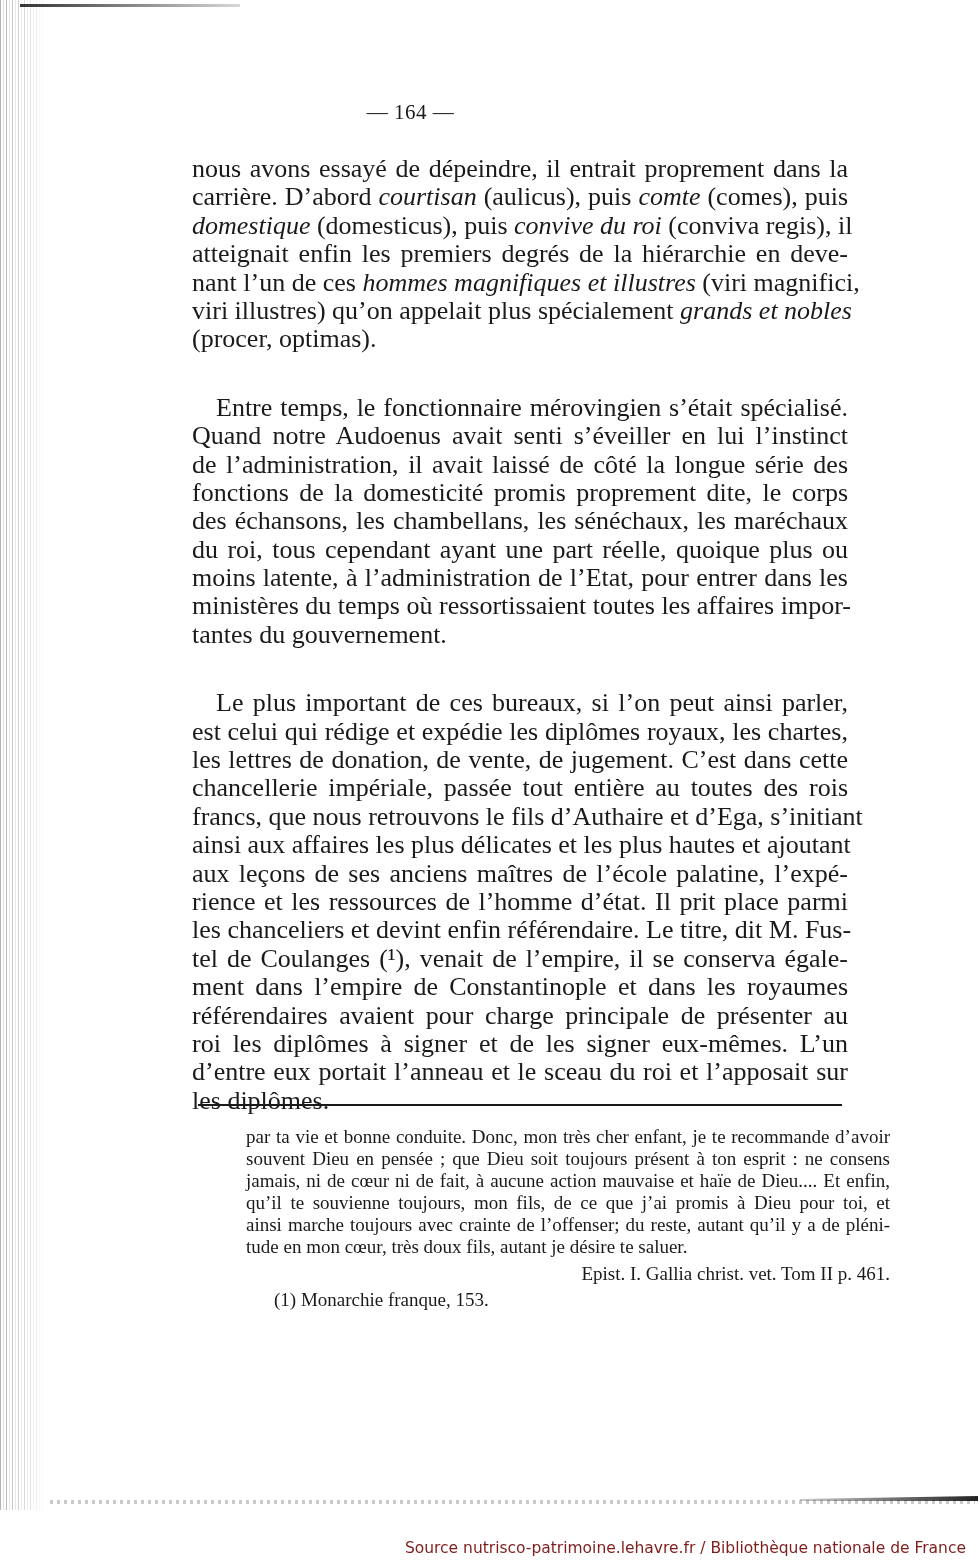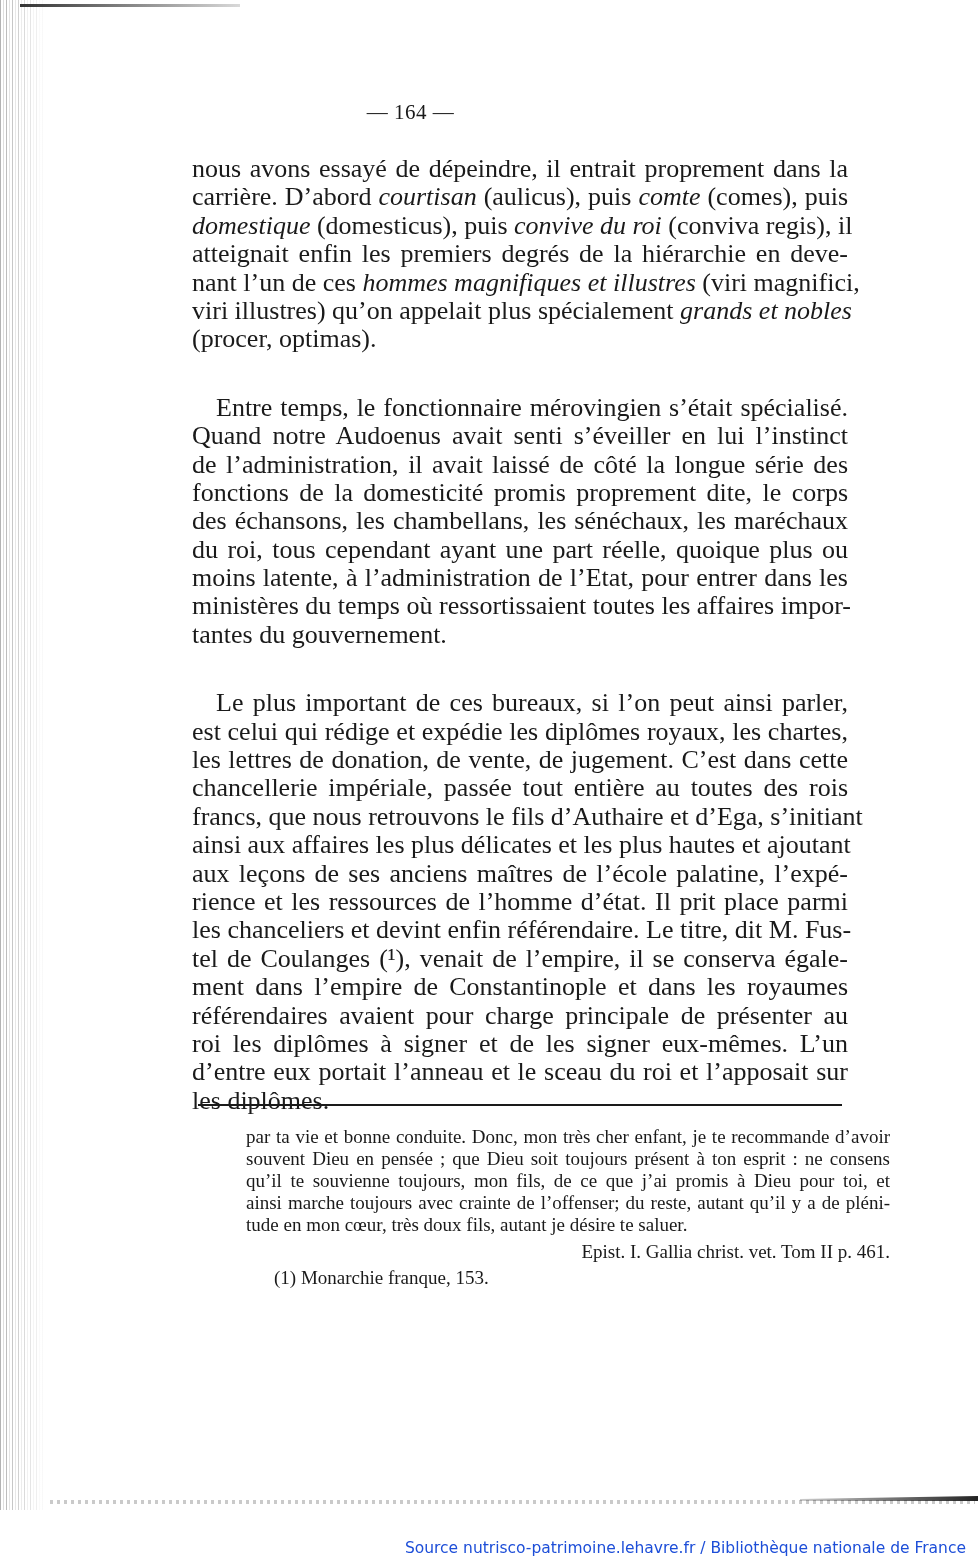--- a/index.html
+++ b/index.html
@@ -54,21 +54,21 @@
       position: absolute; left: 198px; top: 1126px; width: 644px;
       font-size: 19px; line-height: 22px; margin-left: 48px;
     }
     .fn-line { display: block; white-space: nowrap; text-align: justify; text-align-last: justify; height: 22px; }
     .fn-line.last { text-align-last: left; }
     .fn-cite { display: block; text-align: right; height: 24px; line-height: 24px; margin-top: 4px; }
     .fn-note { display: block; height: 24px; line-height: 24px; padding-left: 28px; margin-top: 2px; }
     em { font-style: italic; }
     .source {
       position: absolute; left: 0; right: 14px; top: 1539px; text-align: right;
-      font-family: "DejaVu Sans", sans-serif; font-size: 15.5px; color: #1d4ed8;
+      font-family: "DejaVu Sans", sans-serif; font-size: 15.5px; color: #7f1d1d;
     }
   </style>
 </head>
 <body>
 
 <div class="scan-edge"></div>
 <div class="top-edge"></div>
 <div class="bottom-edge"></div>
 <div class="bottom-edge-dark"></div>
 
@@ -115,20 +115,21 @@
       <span class="line last">les diplômes.</span>
     </div>
   </div>
 
 <div class="rule"></div>
 
 <div class="footnotes">
   <div id="fn-lines">
       <span class="fn-line">par ta vie et bonne conduite. Donc, mon très cher enfant, je te recommande d’avoir</span>
       <span class="fn-line">souvent Dieu en pensée ; que Dieu soit toujours présent à ton esprit : ne consens</span>
+      <span class="fn-line">jamais, ni de cœur ni de fait, à aucune action mauvaise et haïe de Dieu.... Et enfin,</span>
       <span class="fn-line">qu’il te souvienne toujours, mon fils, de ce que j’ai promis à Dieu pour toi, et</span>
       <span class="fn-line">ainsi marche toujours avec crainte de l’offenser; du reste, autant qu’il y a de pléni-</span>
       <span class="fn-line last">tude en mon cœur, très doux fils, autant je désire te saluer.</span>
     </div>
   <span class="fn-cite">Epist. I. Gallia christ. vet. Tom II p. 461.</span>
   <span class="fn-note">(1) Monarchie franque, 153.</span>
 </div>
 
 <div class="source">Source nutrisco-patrimoine.lehavre.fr / Bibliothèque nationale de France</div>
 

